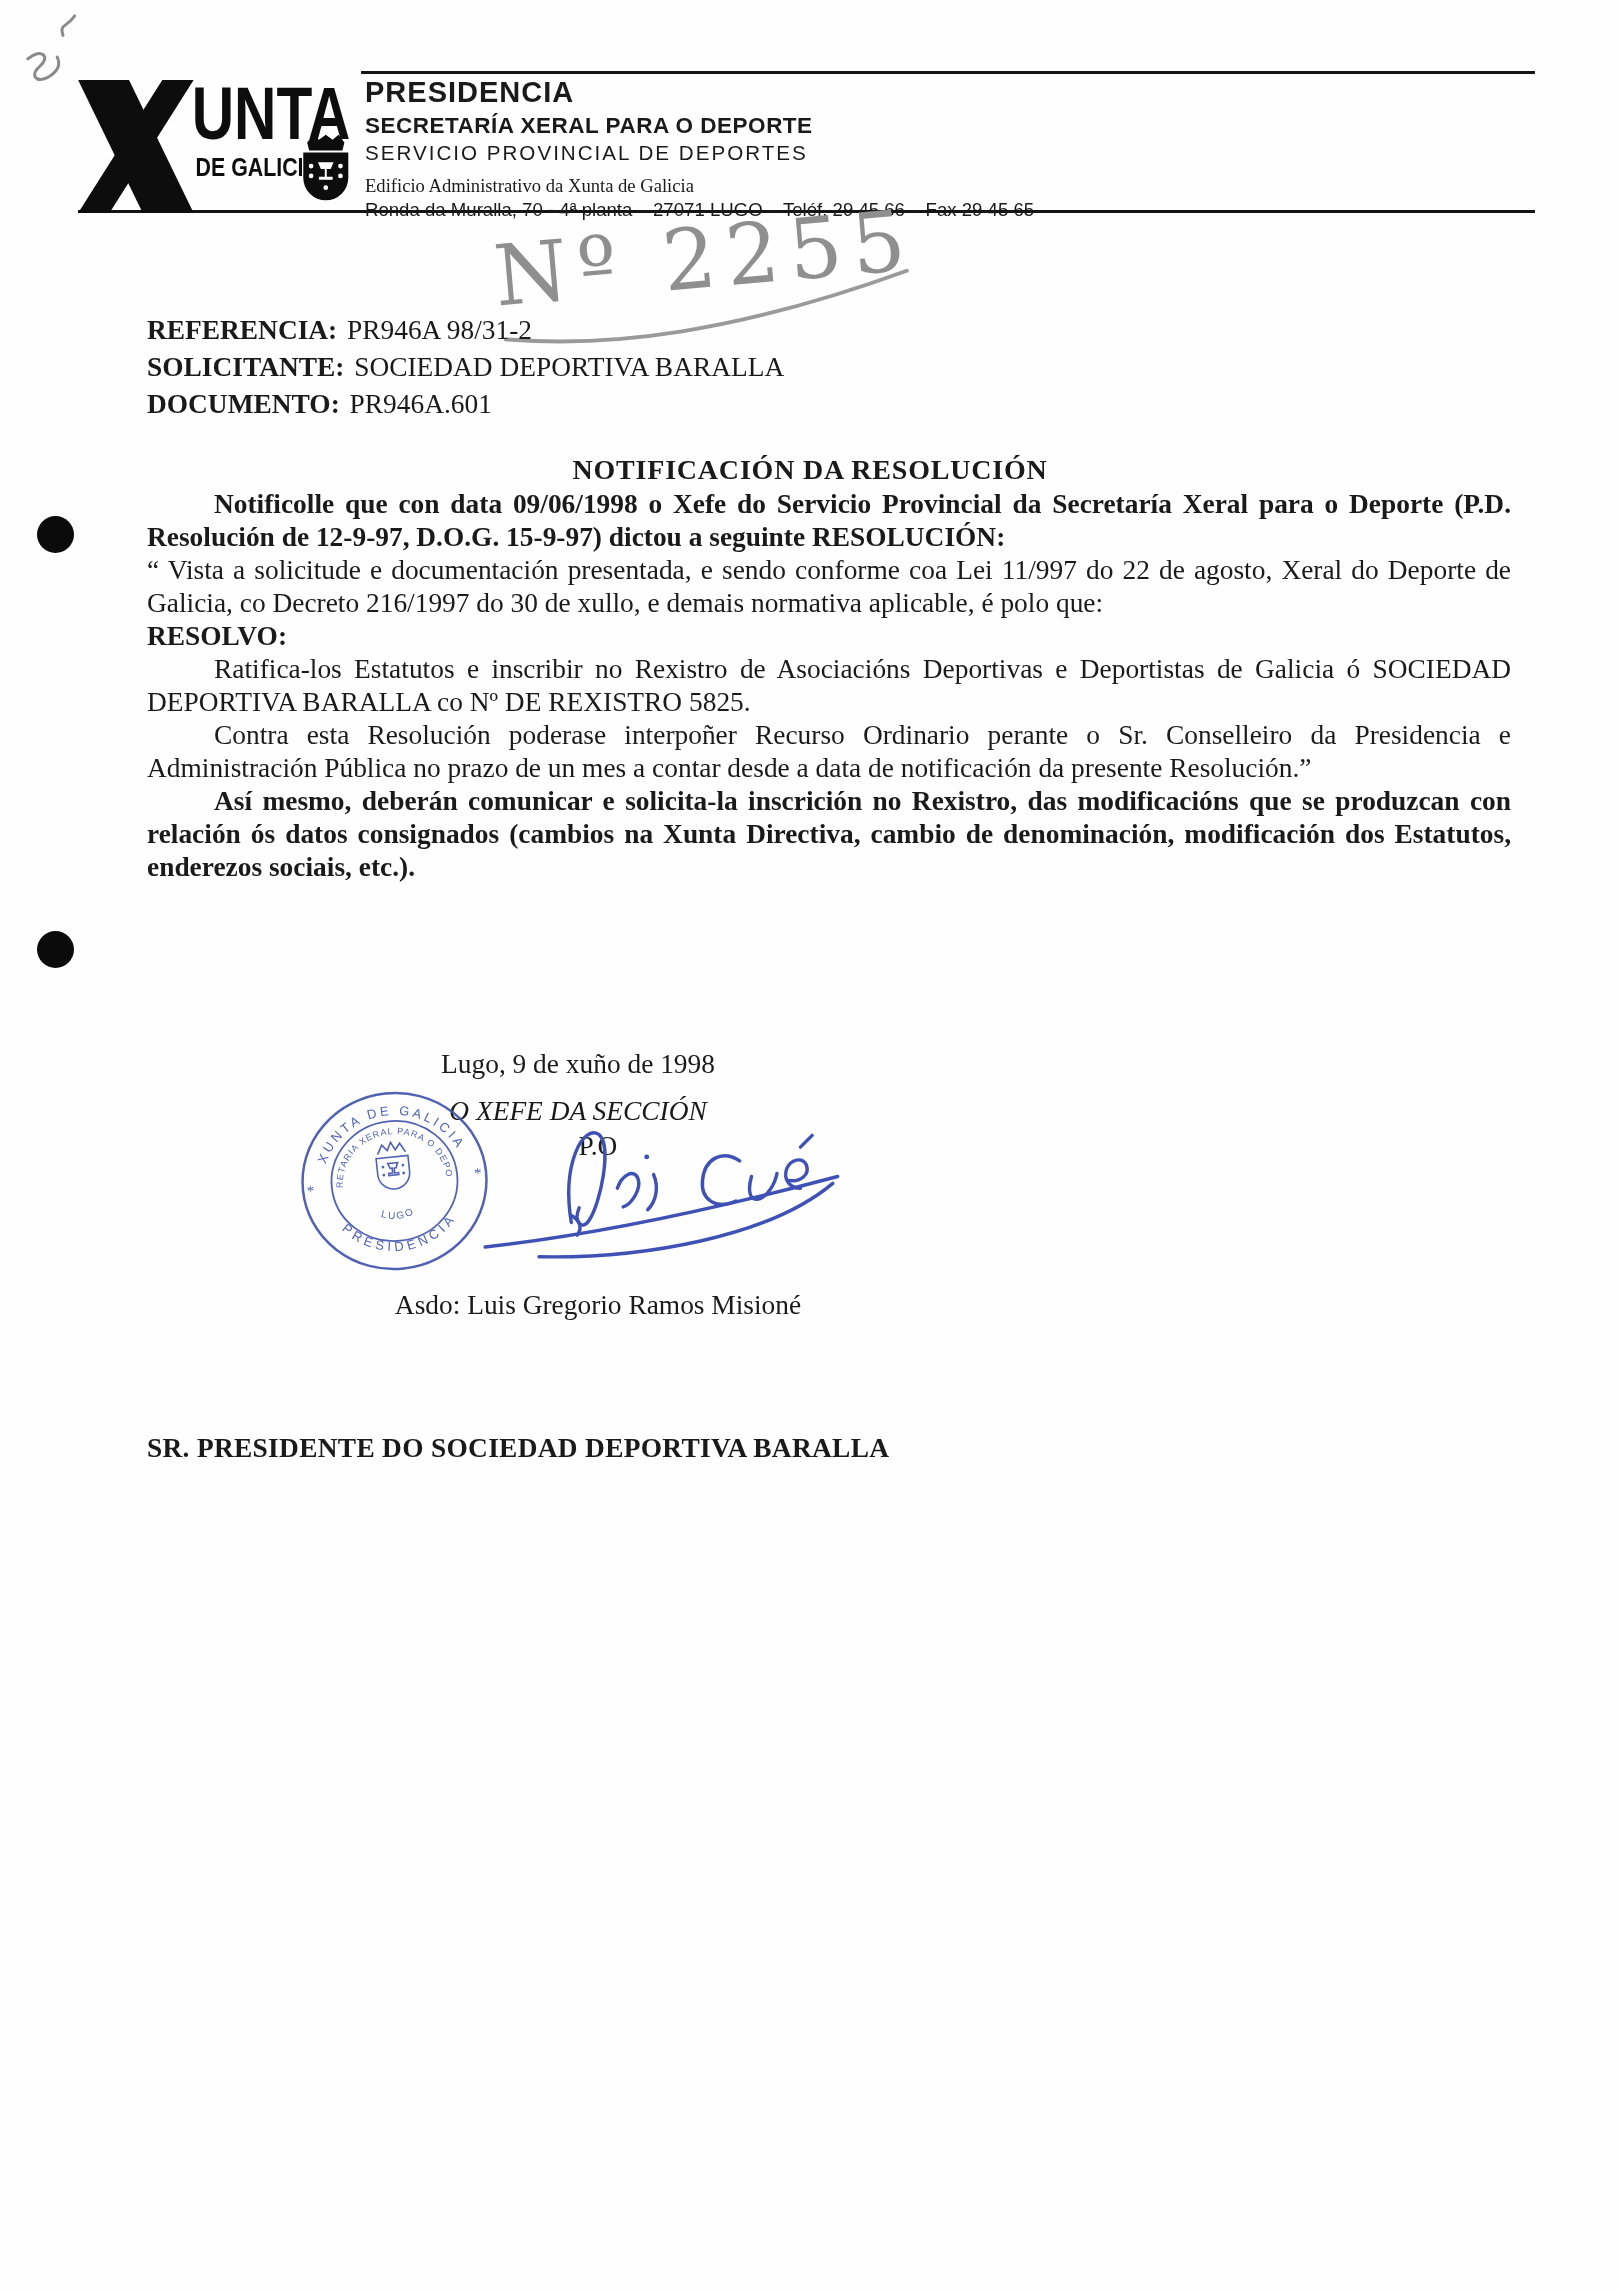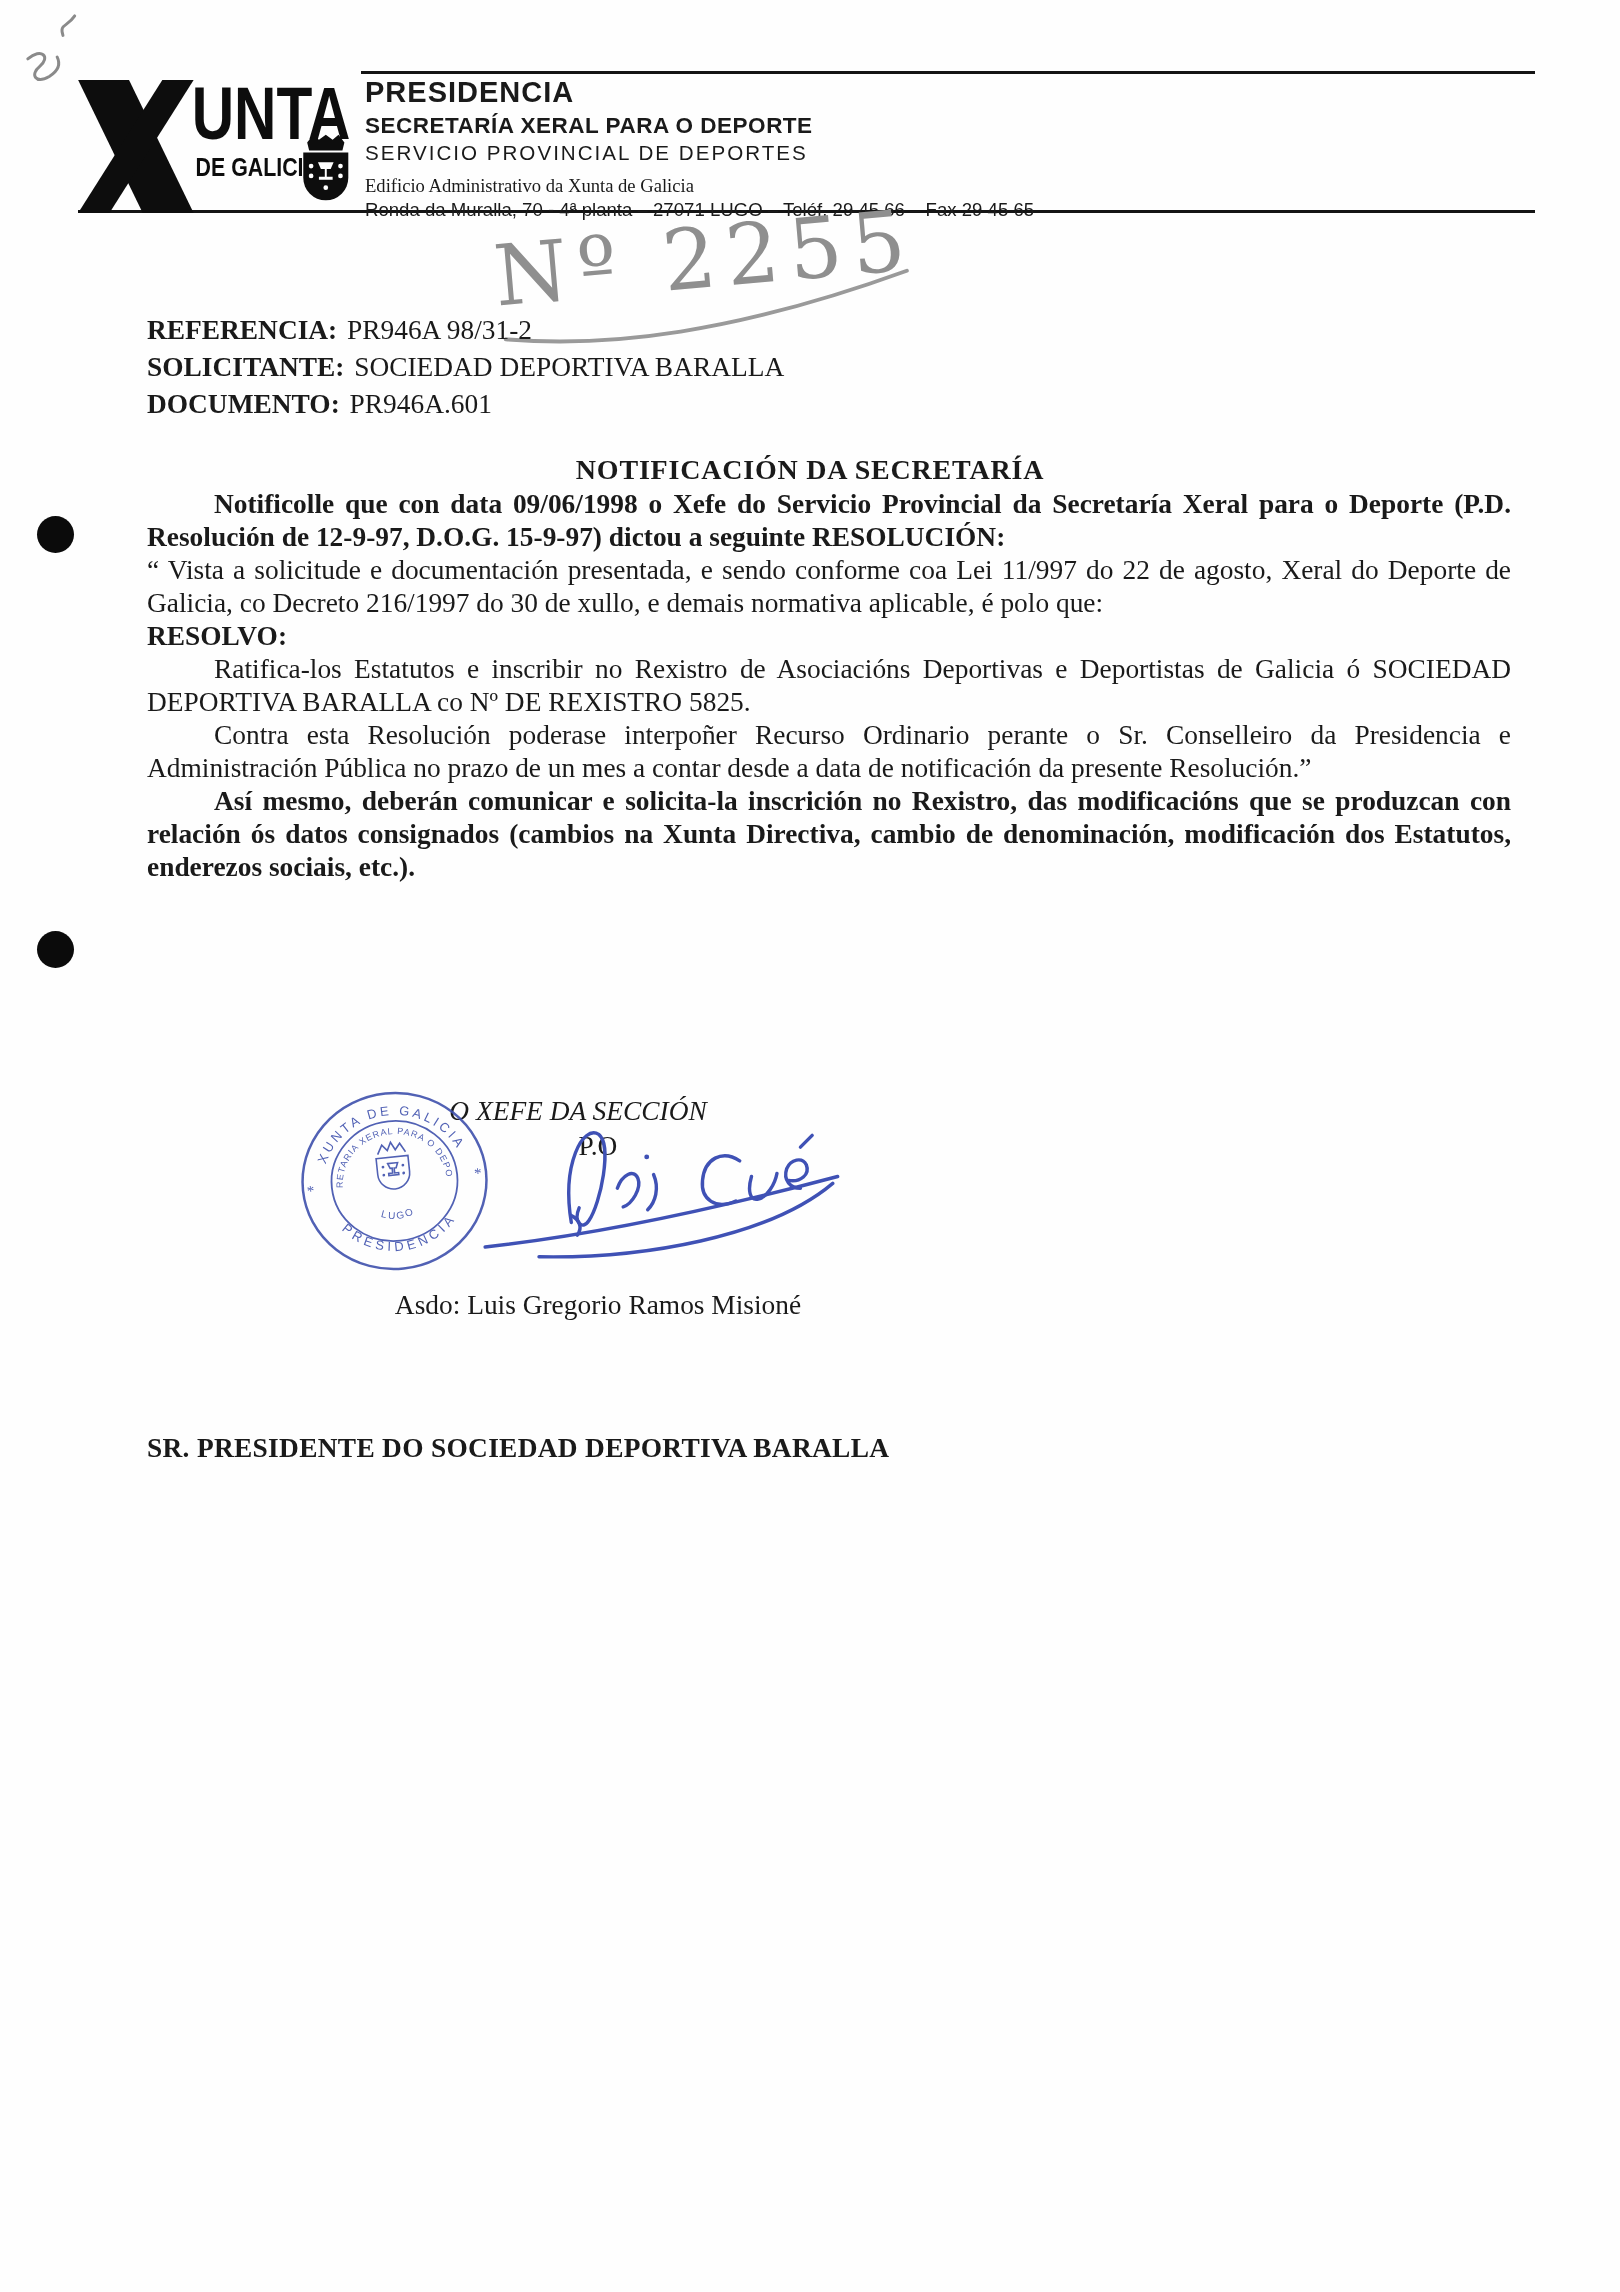--- a/index.html
+++ b/index.html
@@ -122,31 +122,32 @@
       <span class="ref-label">REFERENCIA:</span><span>PR946A 98/31-2</span>
     </div>
     <div>
       <span class="ref-label">SOLICITANTE:</span><span>SOCIEDAD DEPORTIVA BARALLA</span>
     </div>
     <div>
       <span class="ref-label">DOCUMENTO:</span><span>PR946A.601</span>
     </div>
   </div>
 
-  <h1 class="doc-title">NOTIFICACIÓN DA SECRETARÍA</h1>
+  <h1 class="doc-title">NOTIFICACIÓN DA RESOLUCIÓN</h1>
 
   <div class="body-text">
     <p class="p1 p-indent"><span>Notificolle que con data 09/06/1998 o Xefe do Servicio Provincial da Secretaría Xeral para o Deporte (P.D. Resolución de 12-9-97, D.O.G. 15-9-97) dictou a seguinte </span><b>RESOLUCIÓN:</b></p>
     <p class="p2">“ Vista a solicitude e documentación presentada, e sendo conforme coa Lei 11/997 do 22 de agosto, Xeral do Deporte de Galicia, co Decreto 216/1997 do 30 de xullo, e demais normativa aplicable, é polo que:</p>
     <p class="resolvo">RESOLVO:</p>
     <p class="p3 p-indent">Ratifica-los Estatutos e inscribir no Rexistro de Asociacións Deportivas e Deportistas de Galicia ó SOCIEDAD DEPORTIVA BARALLA co Nº DE REXISTRO 5825.</p>
     <p class="p4 p-indent">Contra esta Resolución poderase interpoñer Recurso Ordinario perante o Sr. Conselleiro da Presidencia e Administración Pública no prazo de un mes a contar desde a data de notificación da presente Resolución.”</p>
     <p class="p5 p-indent">Así mesmo, deberán comunicar e solicita-la inscrición no Rexistro, das modificacións que se produzcan con relación ós datos consignados (cambios na Xunta Directiva, cambio de denominación, modificación dos Estatutos, enderezos sociais, etc.).</p>
   </div>
 
+  <div class="date-line">Lugo, 9 de xuño de 1998</div>
   <div class="role-line">O XEFE DA SECCIÓN</div>
   <div class="po-line">P.O</div>
 
   <svg class="stamp" width="201" height="196" viewBox="0 0 200 196">
     <defs>
       <path id="arcTop" d="M 28 100 A 72 68 0 0 1 172 100" fill="none"></path>
       <path id="arcMid" d="M 48 100 A 52 49 0 0 1 152 100" fill="none"></path>
       <path id="arcBot" d="M 26 96 A 74 72 0 0 0 174 96" fill="none"></path>
       <path id="arcCity" d="M 62 100 A 38 36 0 0 0 138 100" fill="none"></path>
     </defs>

